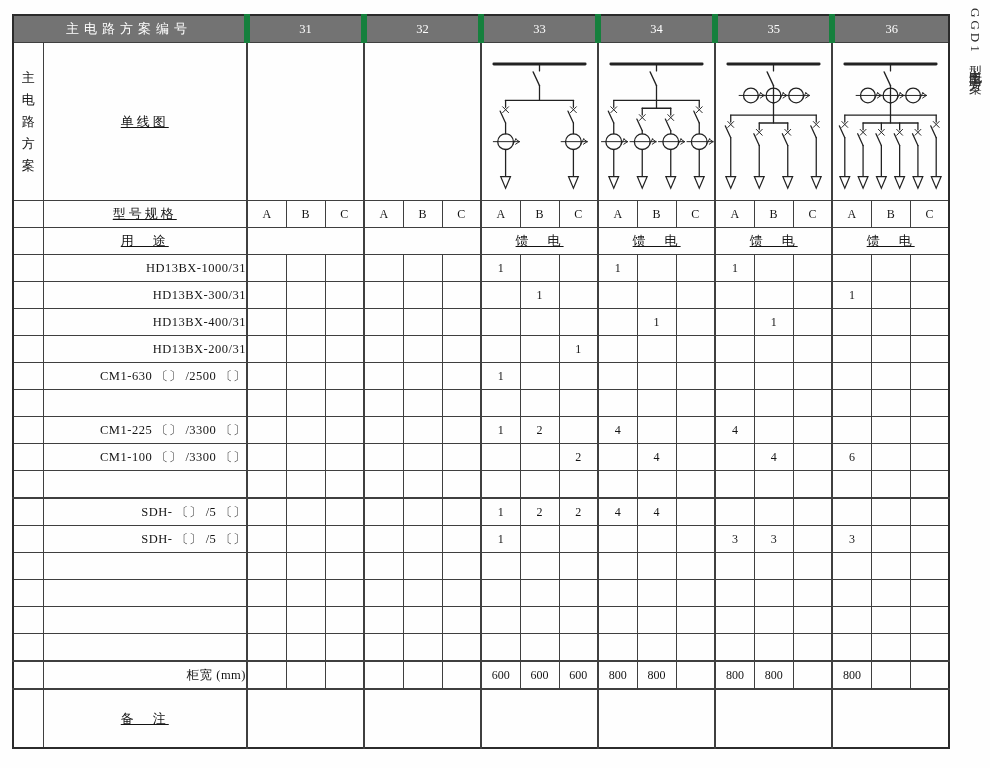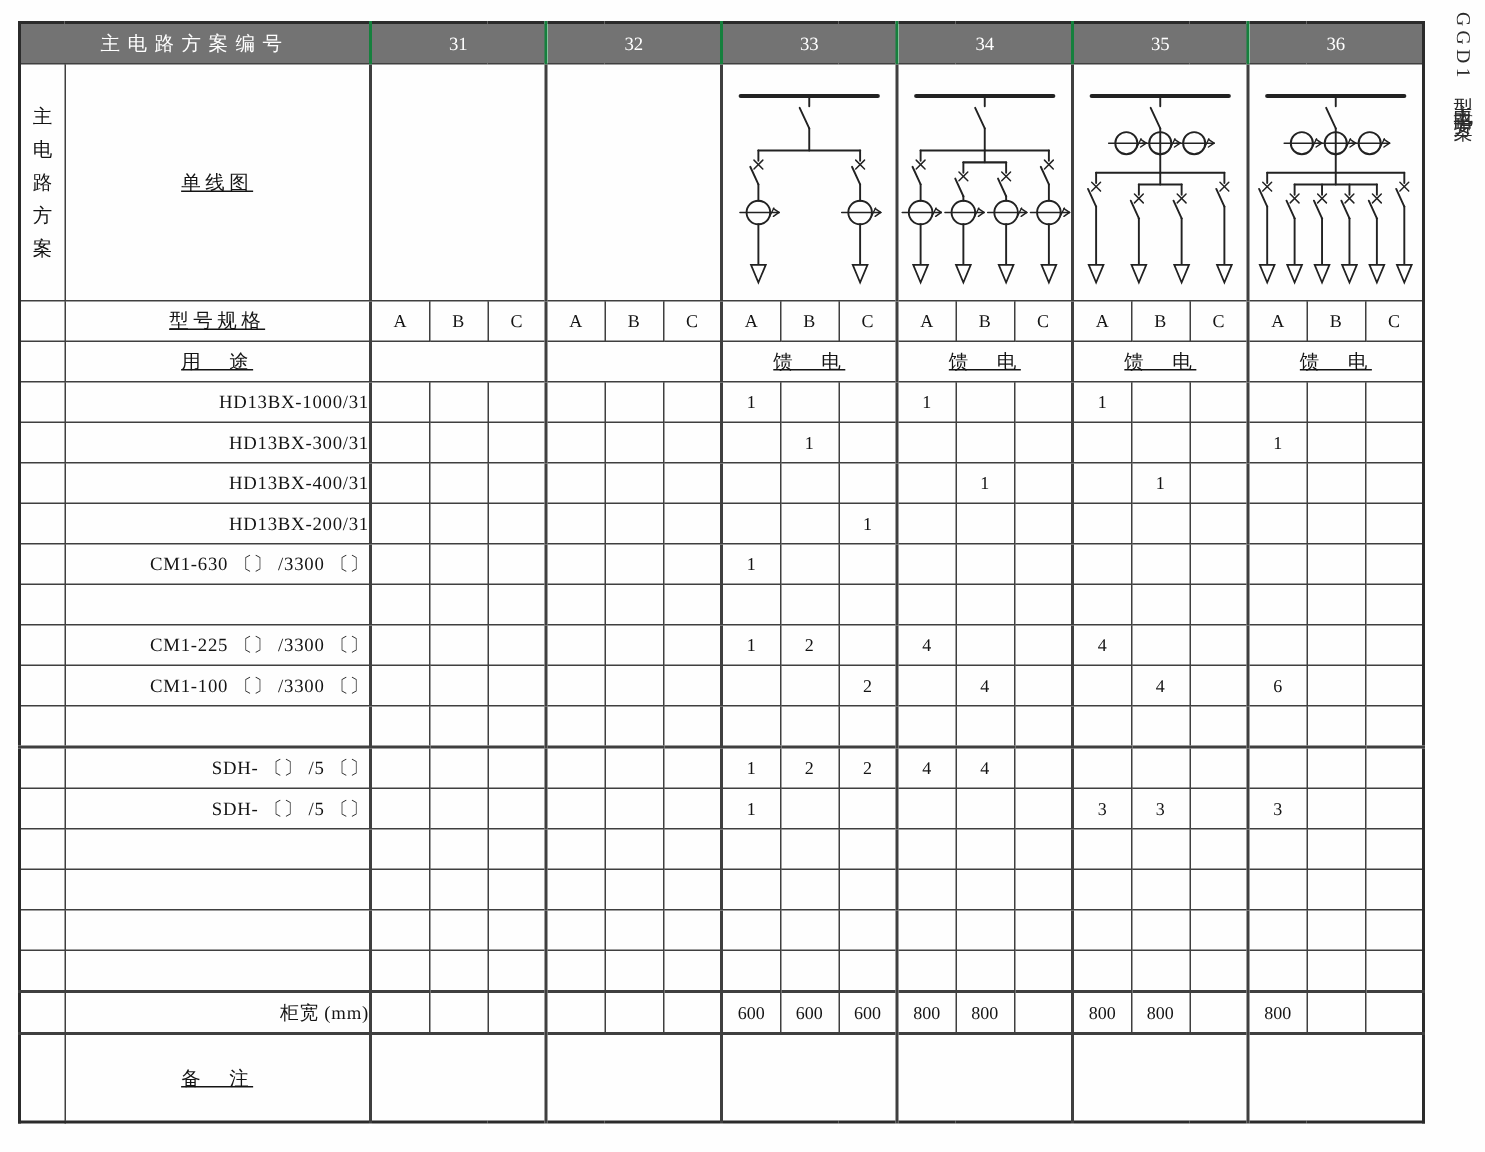--- a/index.html
+++ b/index.html
@@ -18,21 +18,21 @@
     overflow:hidden;white-space:nowrap;
   }
   td.scheme-start{border-left-width:2px;}
   tr.thick-top td{border-top-width:2px;}
   
   td.hdr{
     background:#737373;color:#ffffff;border-color:#b9c2dd;
     border-bottom-color:#3f3f3f;font-size:12.5px;
   }
   td.hdr.title{letter-spacing:5px;font-size:13px;}
-  td.hdr.scheme-start{border-left:2px solid #15803d;margin-left:32px;}
+  td.hdr.scheme-start{border-left:6px solid #15803d;margin-left:32px;}
   
   tr.diagram-row td{height:157px;}
   .vstack{display:flex;flex-direction:column;align-items:center;justify-content:center;gap:9px;}
   .vstack span{font-size:13px;line-height:13px;}
   svg.sld{display:block;margin:0 auto;}
   
   td.cn{font-size:13px;letter-spacing:3px;text-decoration:underline;}
   td.speclabel{font-size:12.5px;letter-spacing:0.5px;text-align:right;}
   tr.remark-row td{height:57px;}
   
@@ -401,21 +401,21 @@
           <td></td>
           <td class="scheme-start"></td>
           <td></td>
           <td></td>
           <td class="scheme-start"></td>
           <td></td>
           <td></td>
         </tr>
         <tr>
           <td></td>
-          <td class="speclabel">CM1-630 〔〕 /3300 〔〕</td>
+          <td class="speclabel">CM1-630 〔〕 /2500 〔〕</td>
           <td class="scheme-start"></td>
           <td></td>
           <td></td>
           <td class="scheme-start"></td>
           <td></td>
           <td></td>
           <td class="scheme-start">1</td>
           <td></td>
           <td></td>
           <td class="scheme-start"></td>

